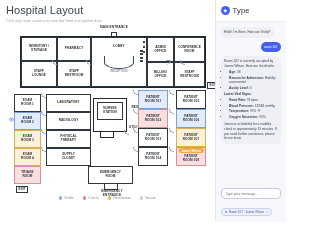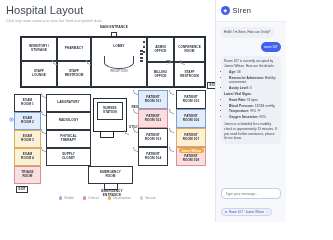--- a/index.html
+++ b/index.html
@@ -363,21 +363,21 @@
         <span class="sw" style="background:#c8cfd8"></span>
         <span>Vacant</span>
       </div>
     </div>
   </div>
 
   <div id="right">
 
     <div id="chat-header">
       <div id="avatar">◈</div>
-      <div id="brand">Siren</div>
+      <div id="brand">Type</div>
     </div>
 
     <div id="thread">
 
       <div class="msg bot">Hello! I'm Siren. How can I help?</div>
 
       <div class="msg user">room 107</div>
 
       <div class="msg bot long">
         <span>Room 107 is currently occupied by James Wilson. Here are the details:</span>

